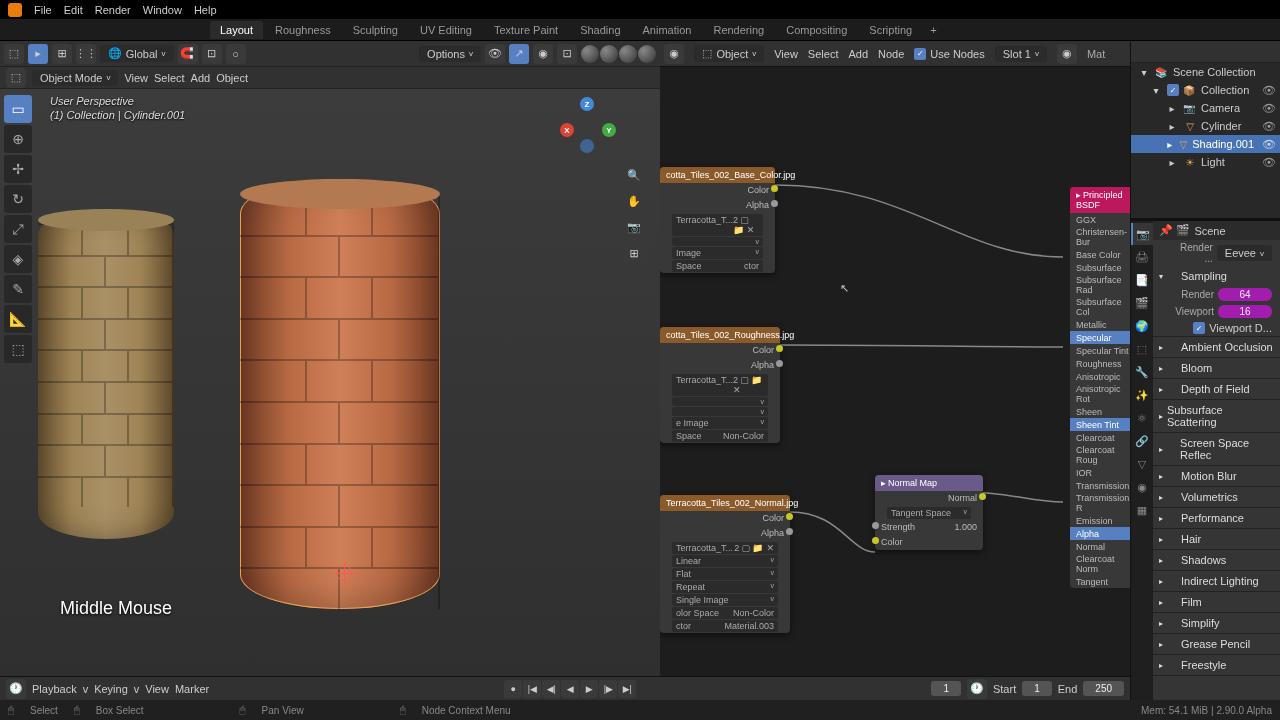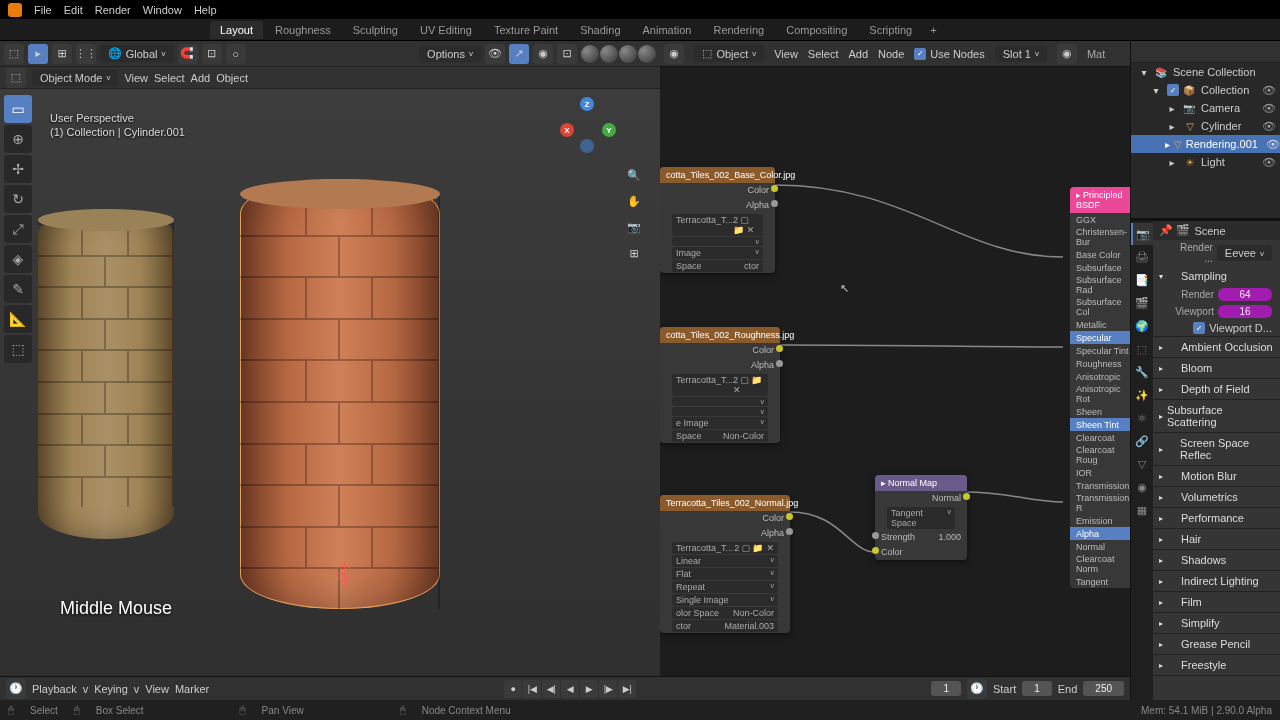--- a/index.html
+++ b/index.html
@@ -17,21 +17,21 @@
 .viewport3d { width: 660px; position: relative; background: #393939; }
 .vp-header { height: 26px; background: #313131; display: flex; align-items: center; padding: 0 4px; gap: 4px; border-bottom: 1px solid #222; }
 .vp-header2 { height: 22px; background: #313131; display: flex; align-items: center; padding: 0 6px; gap: 6px; border-bottom: 1px solid #222; }
 .dropdown { background: #2b2b2b; border-radius: 3px; padding: 2px 8px; display: flex; align-items: center; gap: 4px; color: #ccc; }
 .dropdown .chev { font-size: 8px; }
 .iconbtn { width: 20px; height: 20px; background: #3a3a3a; border-radius: 3px; display: flex; align-items: center; justify-content: center; cursor: pointer; }
 .iconbtn.blue { background: #5680c2; }
 .toolbar-left { position: absolute; left: 4px; top: 54px; width: 30px; display: flex; flex-direction: column; gap: 2px; }
 .toolbtn { width: 28px; height: 28px; background: #282828; border-radius: 3px; display: flex; align-items: center; justify-content: center; cursor: pointer; color: #aaa; font-size: 14px; }
 .toolbtn.active { background: #5680c2; color: #fff; }
-.vp-overlay { position: absolute; left: 50px; top: 71px; color: #ddd; text-shadow: 0 1px 2px #000; }
+.vp-overlay { position: absolute; left: 50px; top: 54px; color: #ddd; text-shadow: 0 1px 2px #000; font-style: italic; }
 .vp-overlay div:first-child { font-size: 11px; }
 .vp-overlay div:last-child { font-size: 11px; margin-top: 2px; }
 .vp-instructions { position: absolute; left: 60px; bottom: 80px; color: #fff; font-size: 18px; font-weight: 300; text-shadow: 0 1px 3px #000; }
 .vp-instructions div { line-height: 1.3; }
 .gizmo { position: absolute; right: 44px; top: 56px; width: 56px; height: 56px; }
 .gizmo .axis { position: absolute; width: 14px; height: 14px; border-radius: 50%; font-size: 8px; display: flex; align-items: center; justify-content: center; color: #fff; font-weight: bold; }
 .nav-icons { position: absolute; right: 16px; top: 124px; display: flex; flex-direction: column; gap: 6px; }
 .nav-icons .iconbtn { background: #3a3a3a88; }
 .canvas3d { position: absolute; top: 48px; left: 0; right: 0; bottom: 16px; background: linear-gradient(#3c3c3c, #2f2f2f); overflow: hidden; }
 .cylinder { position: absolute; border-radius: 50% / 8%; }
@@ -46,21 +46,21 @@
 .cursor3d:before, .cursor3d:after { content: ''; position: absolute; background: #f55; }
 .cursor3d:before { left: 7px; top: -4px; width: 1px; height: 24px; }
 .cursor3d:after { top: 7px; left: -4px; height: 1px; width: 24px; }
 .nodeeditor { flex: 1; background: #1d1d1d; position: relative; }
 .ne-header { height: 26px; background: #313131; display: flex; align-items: center; padding: 0 4px; gap: 10px; border-bottom: 1px solid #111; }
 .ne-canvas { position: absolute; top: 26px; left: 0; right: 0; bottom: 0; background: #1d1d1d; overflow: hidden; }
 .node { position: absolute; background: #383838; border-radius: 4px; box-shadow: 0 2px 6px #0008; font-size: 9px; }
 .node-header { padding: 3px 6px; border-radius: 4px 4px 0 0; color: #fff; font-size: 9px; }
 .node-header.orange { background: #8a5a2a; }
 .node-header.purple { background: #6a5a8a; }
-.node-header.green { background: #ec4899; }
+.node-header.green { background: #be185d; }
 .node-row { padding: 2px 6px; display: flex; justify-content: space-between; align-items: flex-start; color: #bbb; position: relative; min-height: 15px; }
 .node-row.output { justify-content: flex-end; }
 .node-row .socket { width: 7px; height: 7px; border-radius: 50%; position: absolute; }
 .socket.out { right: -3px; background: #c7c729; }
 .socket.in { left: -3px; background: #c7c729; }
 .socket.gray { background: #999; }
 .node-field { background: #2b2b2b; border-radius: 2px; padding: 1px 4px; margin: 1px 12px; display: flex; justify-content: space-between; font-size: 9px; color: #aaa; }
 .node-field .chev { font-size: 7px; }
 .sidebar { width: 150px; background: #282828; border-left: 1px solid #111; display: flex; flex-direction: column; }
 .outliner { height: 180px; background: #282828; border-bottom: 3px solid #111; overflow: hidden; }
@@ -440,21 +440,21 @@
         <div class="node-field">
             <span>olor Space</span>
             <span>Non-Color</span>
           </div>
         <div class="node-field">
             <span>ctor</span>
             <span>Material.003</span>
           </div>
       </div>
 
-      <div class="node" style="left:215px;top:408px;width:92px">
+      <div class="node" style="left:215px;top:408px;width:108px">
         <div class="node-header purple">▸ <span>Normal Map</span></div>
         <div class="node-row output">
             <span>Normal</span>
             <div class="socket out"></div>
           </div>
         <div class="node-field">
             <span>Tangent Space</span>
             <span class="chev">v</span>
           </div>
         <div class="node-row">
@@ -529,21 +529,21 @@
           <div class="outliner-row" style="padding-left: 34px;">
             <span class="oi">▸</span>
             <span class="oi" style="color:#e8a158">▽</span>
             <span>Cylinder</span>
             <span class="spacer"></span>
             <span class="vis">👁</span>
           </div>
           <div class="outliner-row active" style="padding-left: 34px;">
             <span class="oi">▸</span>
             <span class="oi" style="color:#e8a158">▽</span>
-            <span>Rendering.001</span>
+            <span>Shading.001</span>
             <span class="spacer"></span>
             <span class="vis">👁</span>
           </div>
           <div class="outliner-row" style="padding-left: 34px;">
             <span class="oi">▸</span>
             <span class="oi" style="color:#e8a158">☀</span>
             <span>Light</span>
             <span class="spacer"></span>
             <span class="vis">👁</span>
           </div>

